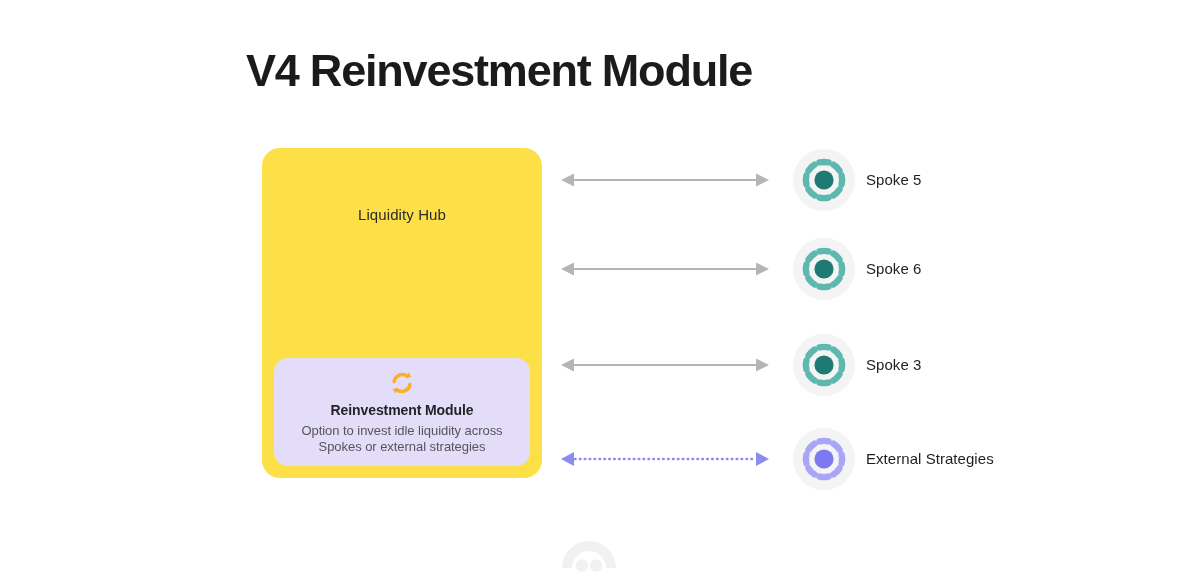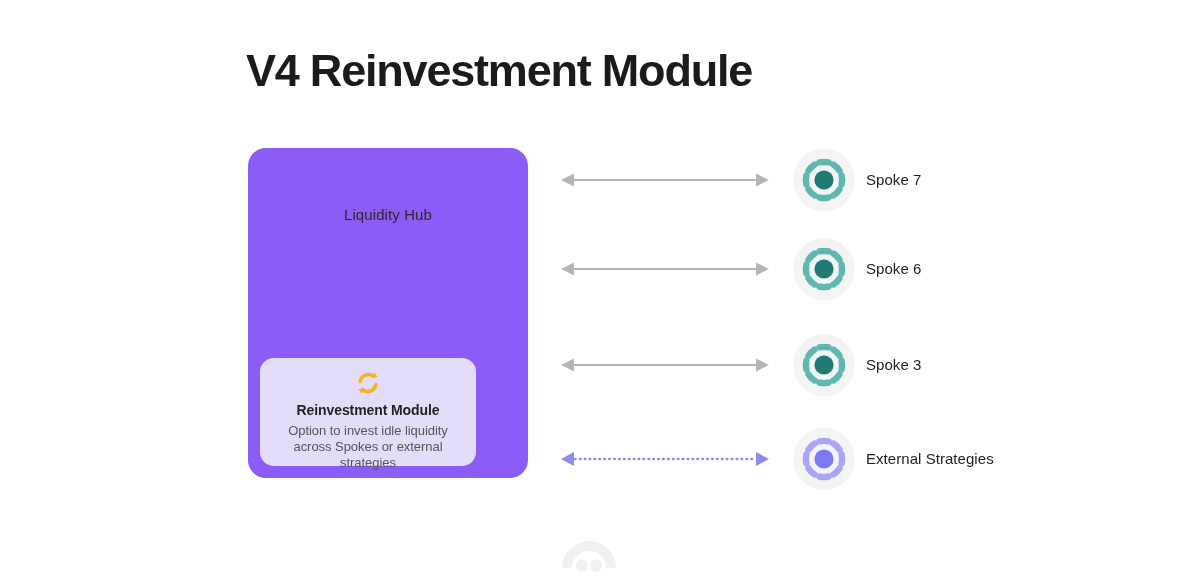--- a/index.html
+++ b/index.html
@@ -26,25 +26,25 @@
     font-size: 45px;
     font-weight: bold;
     letter-spacing: -1.2px;
     color: #1b1b1d;
     line-height: 1.2;
   }
 
   
   .hub-card {
     position: absolute;
-    left: 248px;
+    left: 262px;
     top: 148px;
     width: 280px;
     height: 330px;
-    background: #8b5cf6;
+    background: #fde047;
     border-radius: 18px;
     box-sizing: border-box;
   }
   .hub-title {
     position: absolute;
     top: 58px;
     left: 0;
     width: 100%;
     text-align: center;
     font-size: 15px;
@@ -59,21 +59,21 @@
     left: 0;
     width: 280px;
     height: 46px;
   }
 
   
   .reinvest-card {
     position: absolute;
     left: 12px;
     top: 210px;
-    width: 216px;
+    width: 256px;
     height: 108px;
     background: #e3ddf9;
     border-radius: 14px;
     box-sizing: border-box;
     padding-top: 12px;
     text-align: center;
   }
   .reinvest-icon {
     width: 26px;
     height: 26px;
@@ -206,21 +206,21 @@
             <path d="M 4.4 17.6 A18 18 0 0 1 -4.4 17.6"></path>
             <path d="M-9.3 15.5 A18 18 0 0 1 -15.5 9.3"></path>
             <path d="M-17.6 4.4 A18 18 0 0 1 -17.6 -4.4"></path>
             <path d="M-15.5 -9.3 A18 18 0 0 1 -9.3 -15.5"></path>
           </g>
         </g>
         <circle cx="31" cy="31" r="9.6" fill="#1f7a74"></circle>
       </svg>
     </div>
   </div>
-  <div class="node-label">Spoke 7</div>
+  <div class="node-label">Spoke 5</div>
 </div>
 
 <div class="row" style="top:238px;">
   <div class="row-arrow">
     <svg width="210" height="24" viewBox="0 0 210 24" xmlns="http://www.w3.org/2000/svg">
       <line x1="14" y1="12" x2="196" y2="12" stroke="#b5b5b8" stroke-width="2"></line>
       <path d="M1 12 L14 5.5 L14 18.5 Z" fill="#b5b5b8"></path>
       <path d="M209 12 L196 5.5 L196 18.5 Z" fill="#b5b5b8"></path>
     </svg>
   </div>

